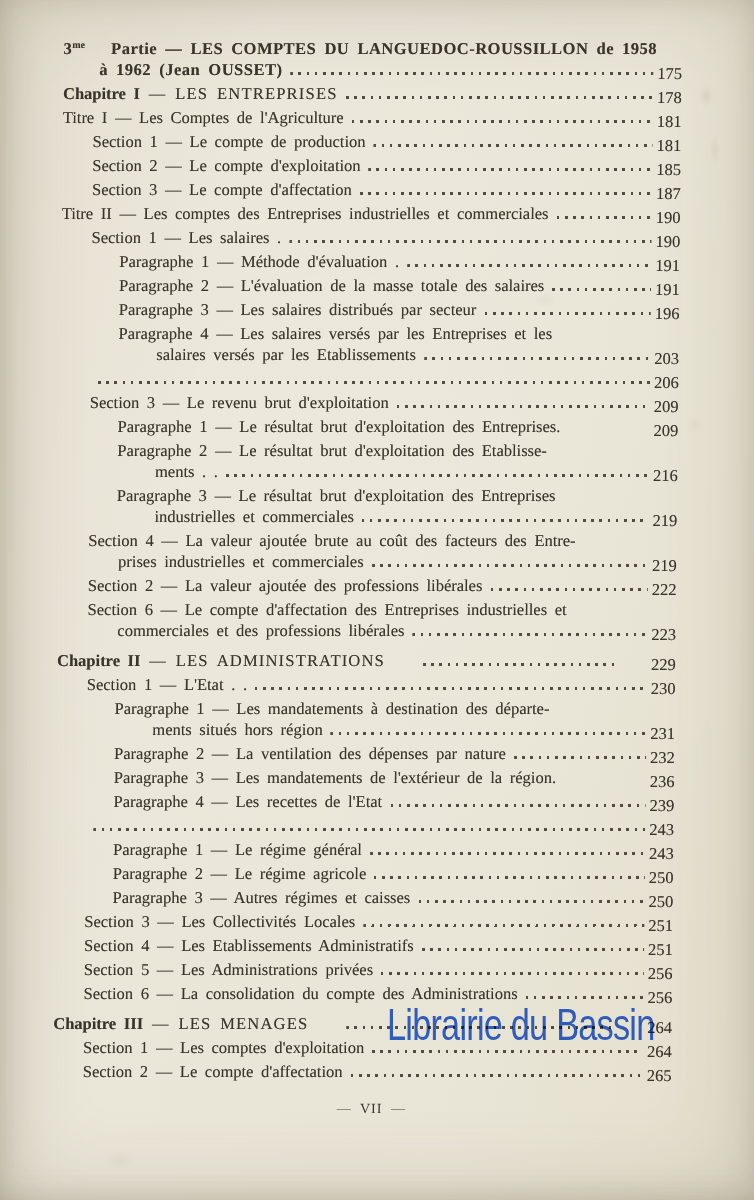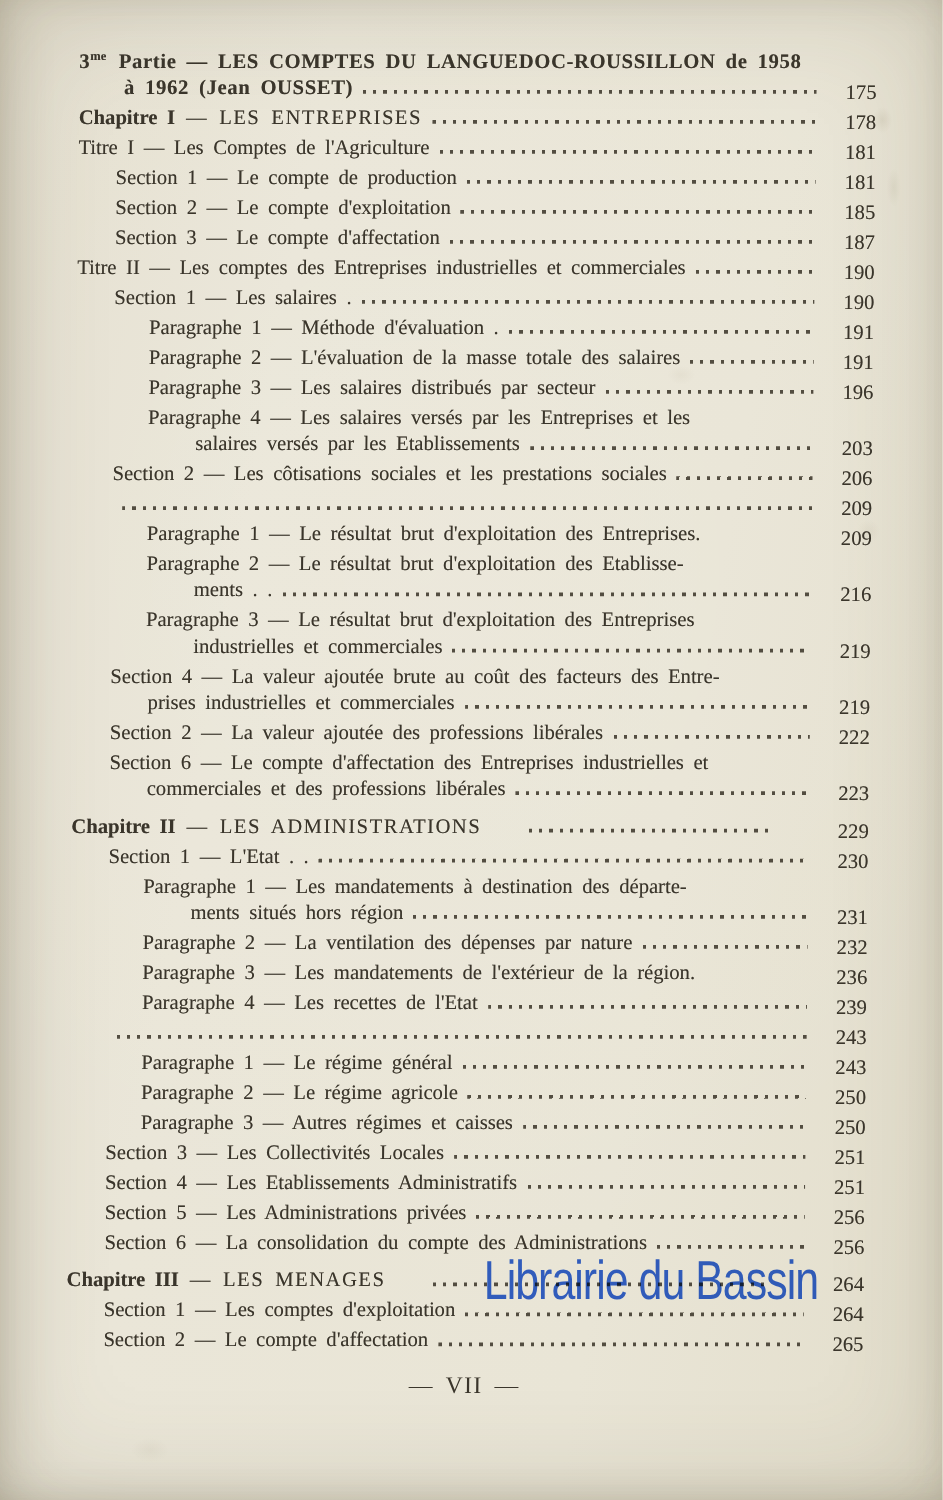--- a/index.html
+++ b/index.html
@@ -46,29 +46,29 @@
   .row.gap  { margin-top: 9px; gap: 30px; }
   .lvl-partie     { --ind: 0px;  --hang: 36px; }
   .lvl-chapitre,
   .lvl-titre      { --ind: 0px;  --hang: 30px; }
   .lvl-section    { --ind: 30px; --hang: 30px; }
   .lvl-paragraphe { --ind: 58px; --hang: 38px; }
   .txt { flex: 0 1 auto; word-spacing: 3.5px; text-shadow: 0 0 0.4px rgba(58,53,43,0.45); }
   .txt b { font-weight: 700; }
   .lvl-chapitre .txt span { letter-spacing: 1.2px; }
   .bold-line { font-weight: 700; letter-spacing: 0.5px; }
-  .ord { font-size: 10px; vertical-align: super; line-height: 0; letter-spacing: 0; margin-right: 2px; }
+  .ord { font-size: 10px; vertical-align: super; line-height: 0; letter-spacing: 0; margin-right: 18px; }
   .lead {
     flex: 1 1 10px; height: 2.6px; min-width: 6px;
     margin: 0 4px 5px 8px;
     background: repeating-linear-gradient(to right, rgba(62,56,44,0.88) 0 2.6px, transparent 2.6px 8.2px);
   }
   .lead.hide { visibility: hidden; }
-  .pg { flex: 0 0 44px; text-align: right; transform: translateY(4px); text-shadow: 0 0 0.4px rgba(58,53,43,0.45); }
-  .footer { text-align: center; margin-top: 16px; font-size: 19px; letter-spacing: 1px; word-spacing: 4px; }
+  .pg { flex: 0 0 44px; transform: translateY(4px); text-shadow: 0 0 0.4px rgba(58,53,43,0.45); }
+  .footer { text-align: center; margin-top: 16px; font-size: 14px; letter-spacing: 1px; word-spacing: 4px; }
   .watermark {
     position: absolute; left: 387px; top: 1003px;
     font-family: "Liberation Sans", "DejaVu Sans", sans-serif;
     font-size: 44px; line-height: 44px; font-weight: 400;
     letter-spacing: -1px; white-space: nowrap;
     transform: scaleX(0.78); transform-origin: 0 50%;
     color: #2359dd; opacity: 0.92; mix-blend-mode: multiply;
     z-index: 5;
   }
 </style>
@@ -141,25 +141,25 @@
       </div>
       <div class="row lvl-paragraphe">
         <span class="txt"><span>Paragraphe 4 — Les salaires versés par les Entreprises et les</span></span>
       </div>
       <div class="row lvl-paragraphe cont last">
         <span class="txt"><span>salaires versés par les Etablissements</span></span>
         <span class="lead"></span>
         <span class="pg">203</span>
       </div>
       <div class="row lvl-section last">
-        <span class="txt"><span>Section 2 — Les côtisations sociales et les prestations sociales</span></span>
         <span class="lead"></span>
         <span class="pg">206</span>
       </div>
       <div class="row lvl-section last">
+        <span class="txt"><span>Section 3 — Le revenu brut d'exploitation</span></span>
         <span class="lead"></span>
         <span class="pg">209</span>
       </div>
       <div class="row lvl-paragraphe last">
         <span class="txt"><span>Paragraphe 1 — Le résultat brut d'exploitation des Entreprises.</span></span>
         <span class="lead hide"></span>
         <span class="pg">209</span>
       </div>
       <div class="row lvl-paragraphe">
         <span class="txt"><span>Paragraphe 2 — Le résultat brut d'exploitation des Etablisse-</span></span>

